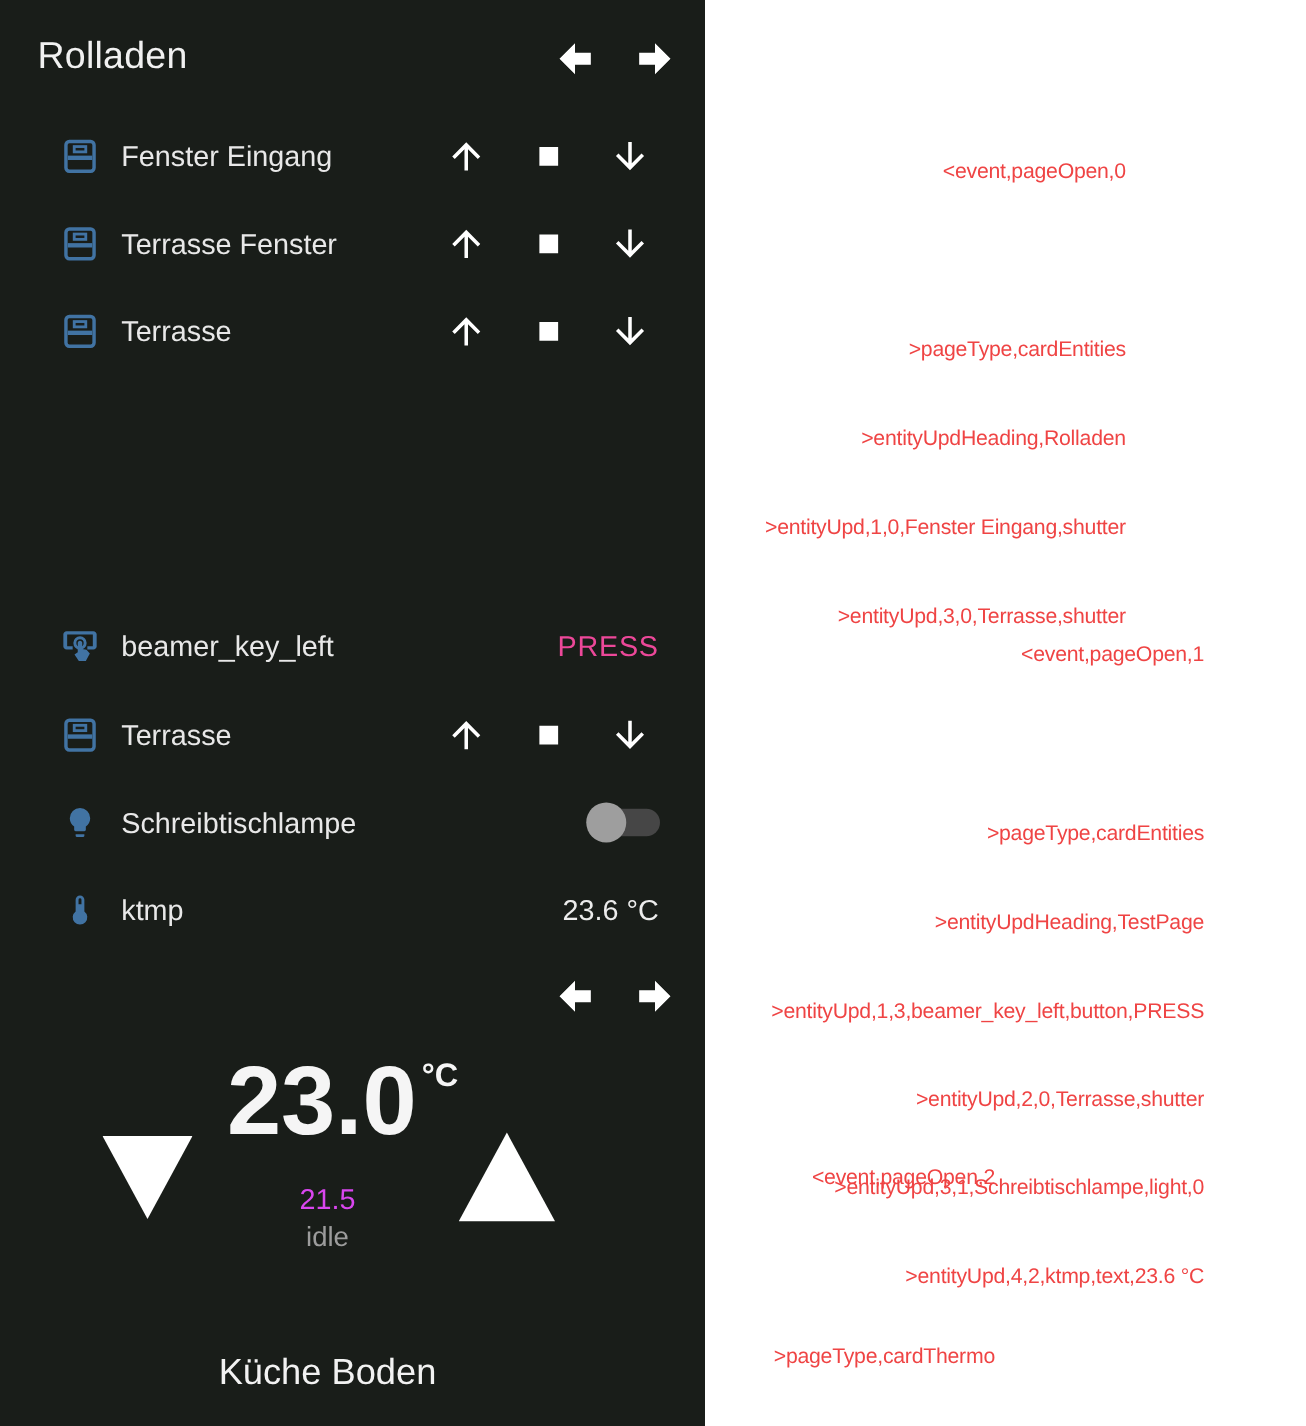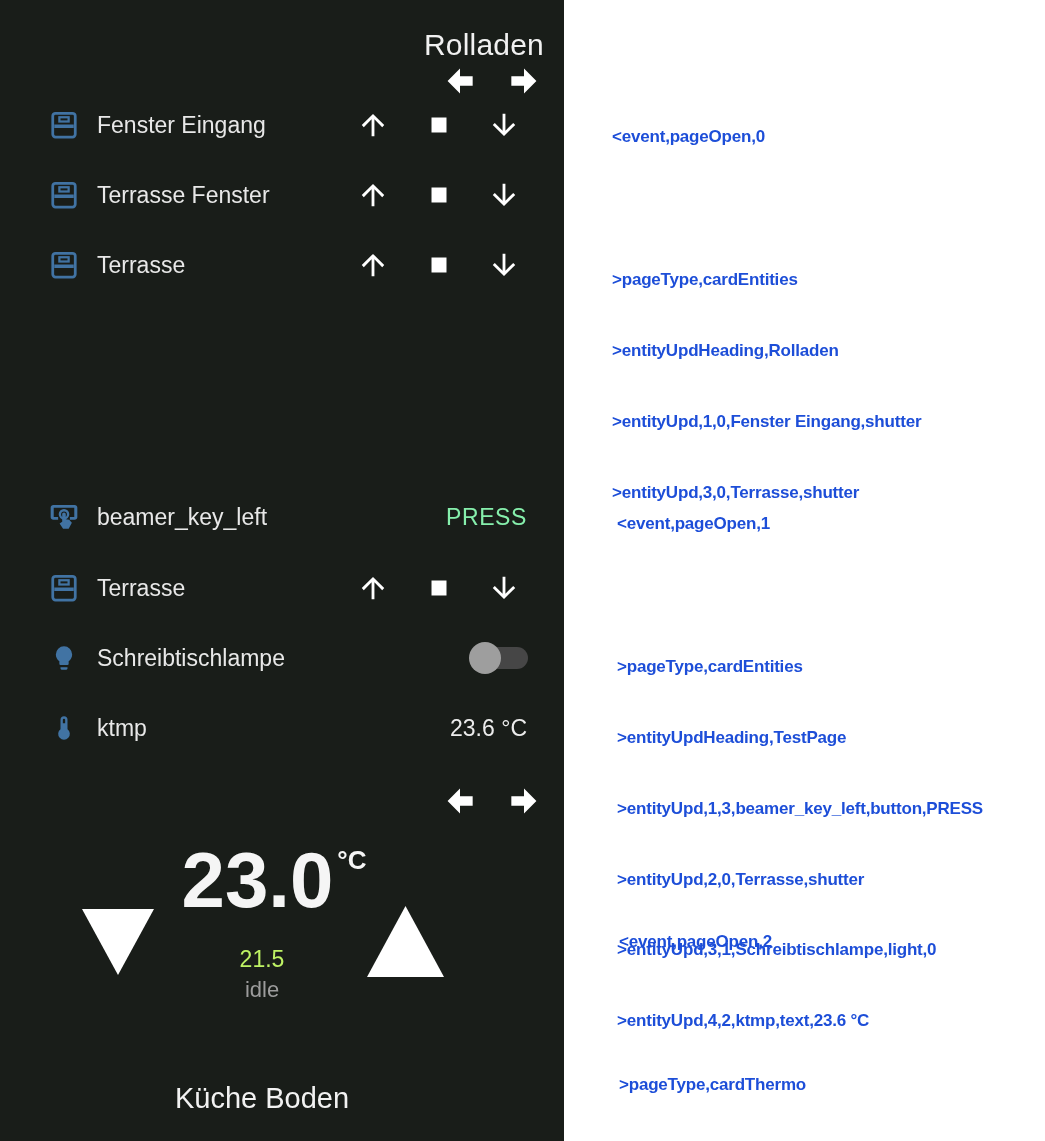--- a/index.html
+++ b/index.html
@@ -2,60 +2,60 @@
 <html><head>
 <meta charset="utf-8">
 <style>
   html,body { margin:0; padding:0; background:#ffffff; font-family:"Liberation Sans", sans-serif; }
   .stage { position:relative; width:1045px; height:1141px; background:#ffffff; overflow:hidden; }
 
   
   .panel { position:absolute; left:0; top:0; width:564px; height:1141px; background:#191d19; color:#eee; }
 
   .card-header { position:absolute; left:30px; right:20px; height:42px;
-                 display:flex; align-items:flex-end; justify-content:space-between;flex-direction:column; }
+                 display:flex; align-items:flex-start; justify-content:space-between; }
   .card-title { font-size:30px; color:#f1f1f1; letter-spacing:0.2px; }
   .nav { display:flex; gap:24px; align-items:center; }
   .nav-btn { display:flex; width:40px; height:38px; cursor:pointer; }
   .nav-btn svg { width:40px; height:38px; fill:#ffffff; }
 
   .erow { position:absolute; left:47px; width:517px; height:70px; display:flex; align-items:center; }
   .eicon { width:34px; height:40px; display:flex; align-items:center; justify-content:center; color:#4173a3; flex:none; }
   .eicon svg { fill:#4173a3; stroke:#4173a3; }
   .elabel { margin-left:16px; font-size:23px; color:#e8e8e8; white-space:nowrap; }
 
   .shutter-ctls { position:absolute; left:308px; top:0; width:167px; height:70px;
                   display:flex; justify-content:space-between; align-items:center; }
   .ctl-btn { width:36px; height:36px; display:flex; align-items:center; justify-content:center; cursor:pointer; }
   .ctl-btn svg { width:34px; height:34px; fill:#ffffff; }
   .ctl-btn.stop svg { width:30px; height:30px; }
 
   .value-press { position:absolute; right:37px; top:0; height:70px; display:flex; align-items:center;
-                 font-size:23px; color:#86efac; letter-spacing:0.6px; cursor:pointer; }
+                 font-size:23px; color:#ec4899; letter-spacing:0.6px; cursor:pointer; }
   .value-text  { position:absolute; right:37px; top:0; height:70px; display:flex; align-items:center;
                  font-size:23px; color:#ececec; }
 
   .toggle { position:absolute; right:36px; top:22px; width:57px; height:26px; cursor:pointer; }
   .toggle .track { position:absolute; left:2px; right:0; top:2px; height:22px; border-radius:11px; background:#464646; }
   .toggle .knob  { position:absolute; left:-2px; top:-3px; width:32px; height:32px; border-radius:50%; background:#9e9e9e; }
 
   
   .thermo-temp { position:absolute; top:838px; left:0; width:548px; text-align:center;
                  font-size:78px; font-weight:700; color:#f5f5f5; line-height:84px; white-space:nowrap; }
   .temp-sup { display:inline-block; font-size:26px; font-weight:700; transform:translateY(-38px); margin-left:4px; }
   .tri-btn { position:absolute; display:flex; cursor:pointer; }
   .tri-btn svg { fill:#ffffff; }
   .thermo-center { position:absolute; left:0; width:524px; text-align:center; }
-  .target-temp { top:946px; font-size:23px; color:#bef264; }
+  .target-temp { top:946px; font-size:23px; color:#d946ef; }
   .thermo-state { top:977px; font-size:22px; color:#9c9c9c; }
   .thermo-title { top:1082px; font-size:29px; color:#f2f2f2; }
 
   
-  .log-block { position:absolute; color:#1d4ed8; font-weight:700; font-size:17px;
-               letter-spacing:-0.2px; line-height:23.6px; white-space:pre; }
+  .log-block { position:absolute; color:#ef4444; font-weight:400; font-size:17px;
+               letter-spacing:-0.2px; line-height:23.6px; white-space:pre;text-align:right; }
   .log-lines { margin-top:25px; }
 </style>
 </head>
 <body>
 
 <svg width="0" height="0" style="position:absolute">
   <defs>
     <g id="i-arrow-left-bold">
         <path d="M20,9V15H12V19.84L4.16,12L12,4.16V9H20Z"></path>
       </g>

